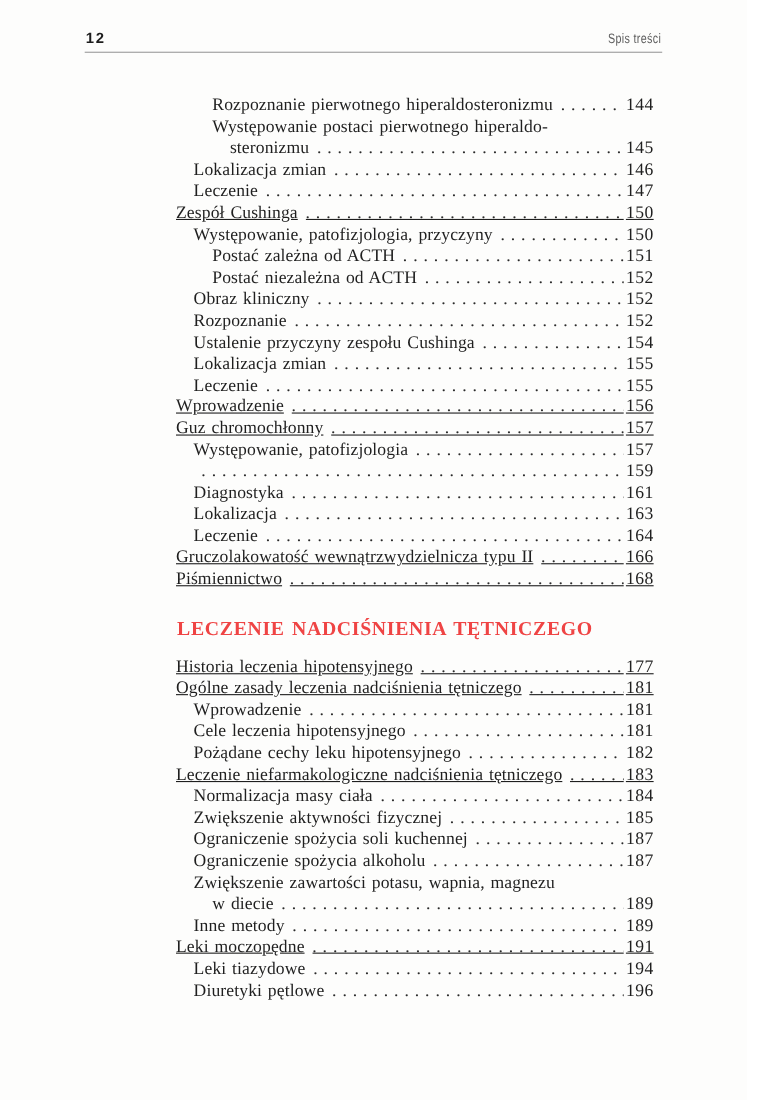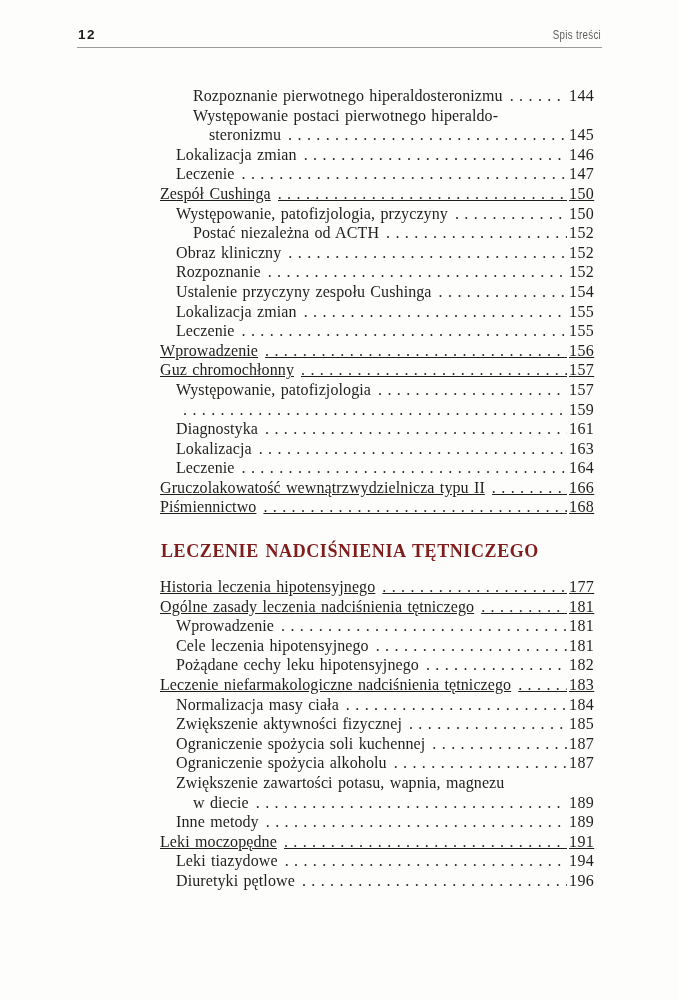--- a/index.html
+++ b/index.html
@@ -44,21 +44,21 @@
   }
   .toc-page { white-space:nowrap; margin-left:2px; min-width:26px; letter-spacing:0.4px; }
 
   .toc-heading {
     font-family:"Liberation Serif", serif;
     font-size:18px; font-weight:bold;
     letter-spacing:0.6px; word-spacing:1.5px;
     line-height:21px;
     margin:24px 0 15px 1px;
     white-space:nowrap;
-    color:#7f1d1d;
+    color:#ef4444;
   }
 </style>
 </head>
 <body>
 
 <div class="page">
   <div class="page-header">
     <span class="pg-num">12</span>
     <span class="running">Spis treści</span>
   </div>
@@ -93,20 +93,25 @@
           <span class="toc-label">Zespół Cushinga</span>
           <span class="toc-leader"></span>
           <span class="toc-page">150</span>
         </div>
         <div class="toc-row indent-1">
           <span class="toc-label">Występowanie, patofizjologia, przyczyny</span>
           <span class="toc-leader"></span>
           <span class="toc-page">150</span>
         </div>
         <div class="toc-row indent-2">
+          <span class="toc-label">Postać zależna od ACTH</span>
+          <span class="toc-leader"></span>
+          <span class="toc-page">151</span>
+        </div>
+        <div class="toc-row indent-2">
           <span class="toc-label">Postać niezależna od ACTH</span>
           <span class="toc-leader"></span>
           <span class="toc-page">152</span>
         </div>
         <div class="toc-row indent-1">
           <span class="toc-label">Obraz kliniczny</span>
           <span class="toc-leader"></span>
           <span class="toc-page">152</span>
         </div>
         <div class="toc-row indent-1">

